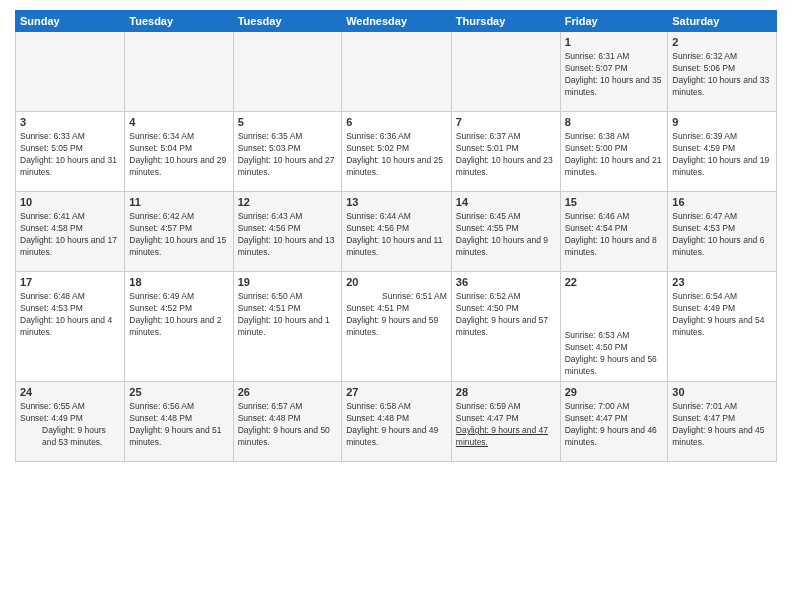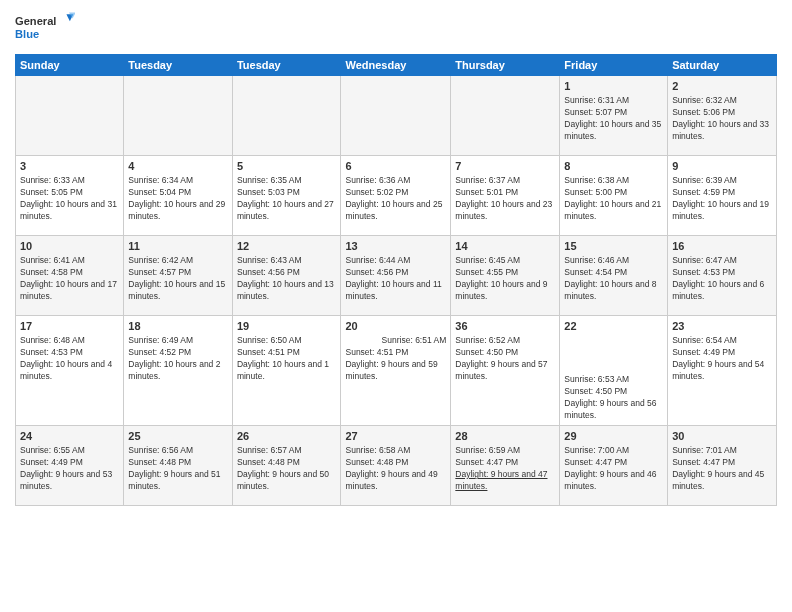--- a/index.html
+++ b/index.html
@@ -80,34 +80,20 @@
       background: #fff !important;
     }
     tr:nth-child(odd) .day-empty {
       background: #f5f5f5 !important;
     }
   </style>
 </head>
 <body>
 
 <div class="container">
-  <div class="header">
-    <div class="logo">
-<svg width="60" height="36" viewBox="0 0 70 36">
-  <text x="0" y="15" font-size="13" font-weight="bold" fill="#333" font-family="Arial">General</text>
-  <text x="0" y="30" font-size="13" font-weight="bold" fill="#1a73c8" font-family="Arial">Blue</text>
-  <polygon points="60,2 68,2 64,10" fill="#1a73c8"></polygon>
-  <polygon points="63,0 71,0 67,7" fill="#5aabef" opacity="0.6"></polygon>
-</svg>
-      </div>
-    <div class="title-block">
-      <div class="main-title"></div>
-      <div class="subtitle"></div>
-    </div>
-  </div>
 
   <table class="calendar">
     <thead>
       <tr>
       <th>Sunday</th>
           <th>Tuesday</th>
           <th>Tuesday</th>
           <th>Wednesday</th>
           <th>Thursday</th>
           <th>Friday</th>
@@ -264,21 +250,21 @@
             <span style="display: block;">Sunrise: 6:54 AM</span>
             <span style="display: block;">Sunset: 4:49 PM</span>
             <span style="display: block;">Daylight: 9 hours and 54 minutes.</span>
           </td>
         </tr>
         <tr>
           <td>
             <span class="day-number">24</span>
             <span style="display: block;">Sunrise: 6:55 AM</span>
             <span style="display: block;">Sunset: 4:49 PM</span>
-            <span style="display: block;">Daylight: 9 hours and 53 minutes.</span>
+            <span style="display: block; margin-left: 22px;">Daylight: 9 hours and 53 minutes.</span>
           </td>
           <td>
             <span class="day-number">25</span>
             <span style="display: block;">Sunrise: 6:56 AM</span>
             <span style="display: block;">Sunset: 4:48 PM</span>
             <span style="display: block;">Daylight: 9 hours and 51 minutes.</span>
           </td>
           <td>
             <span class="day-number">26</span>
             <span style="display: block;">Sunrise: 6:57 AM</span>

